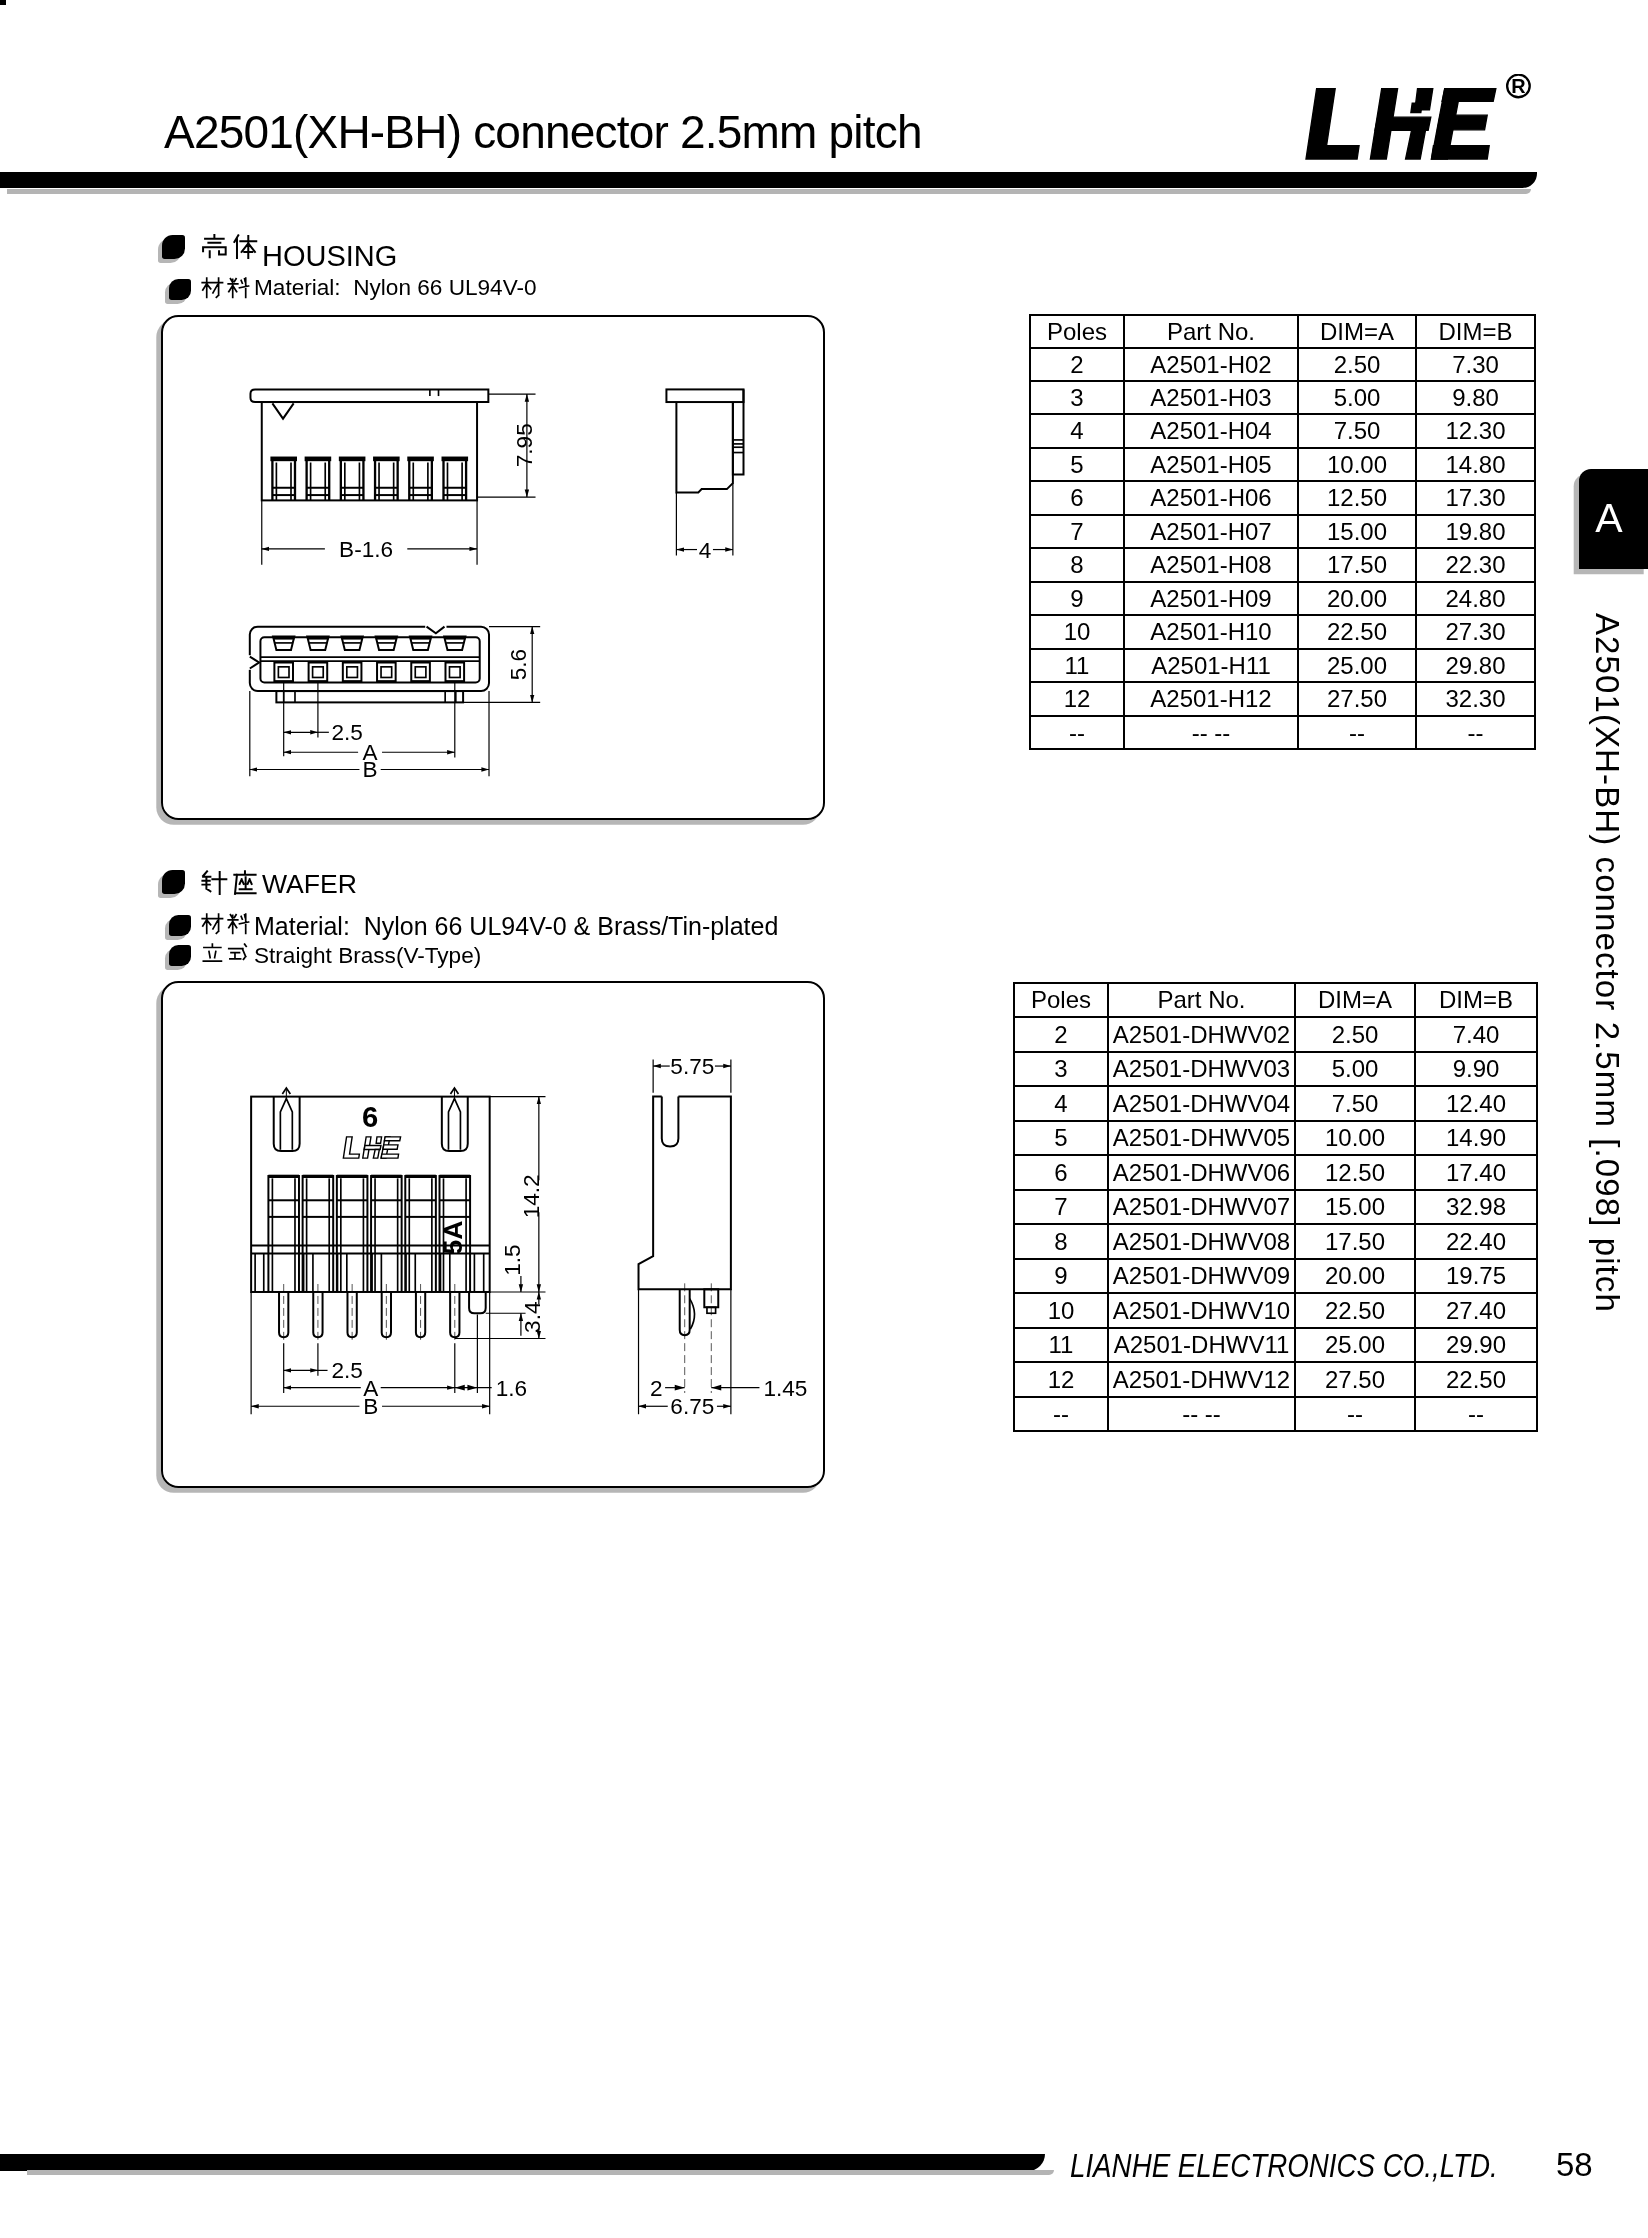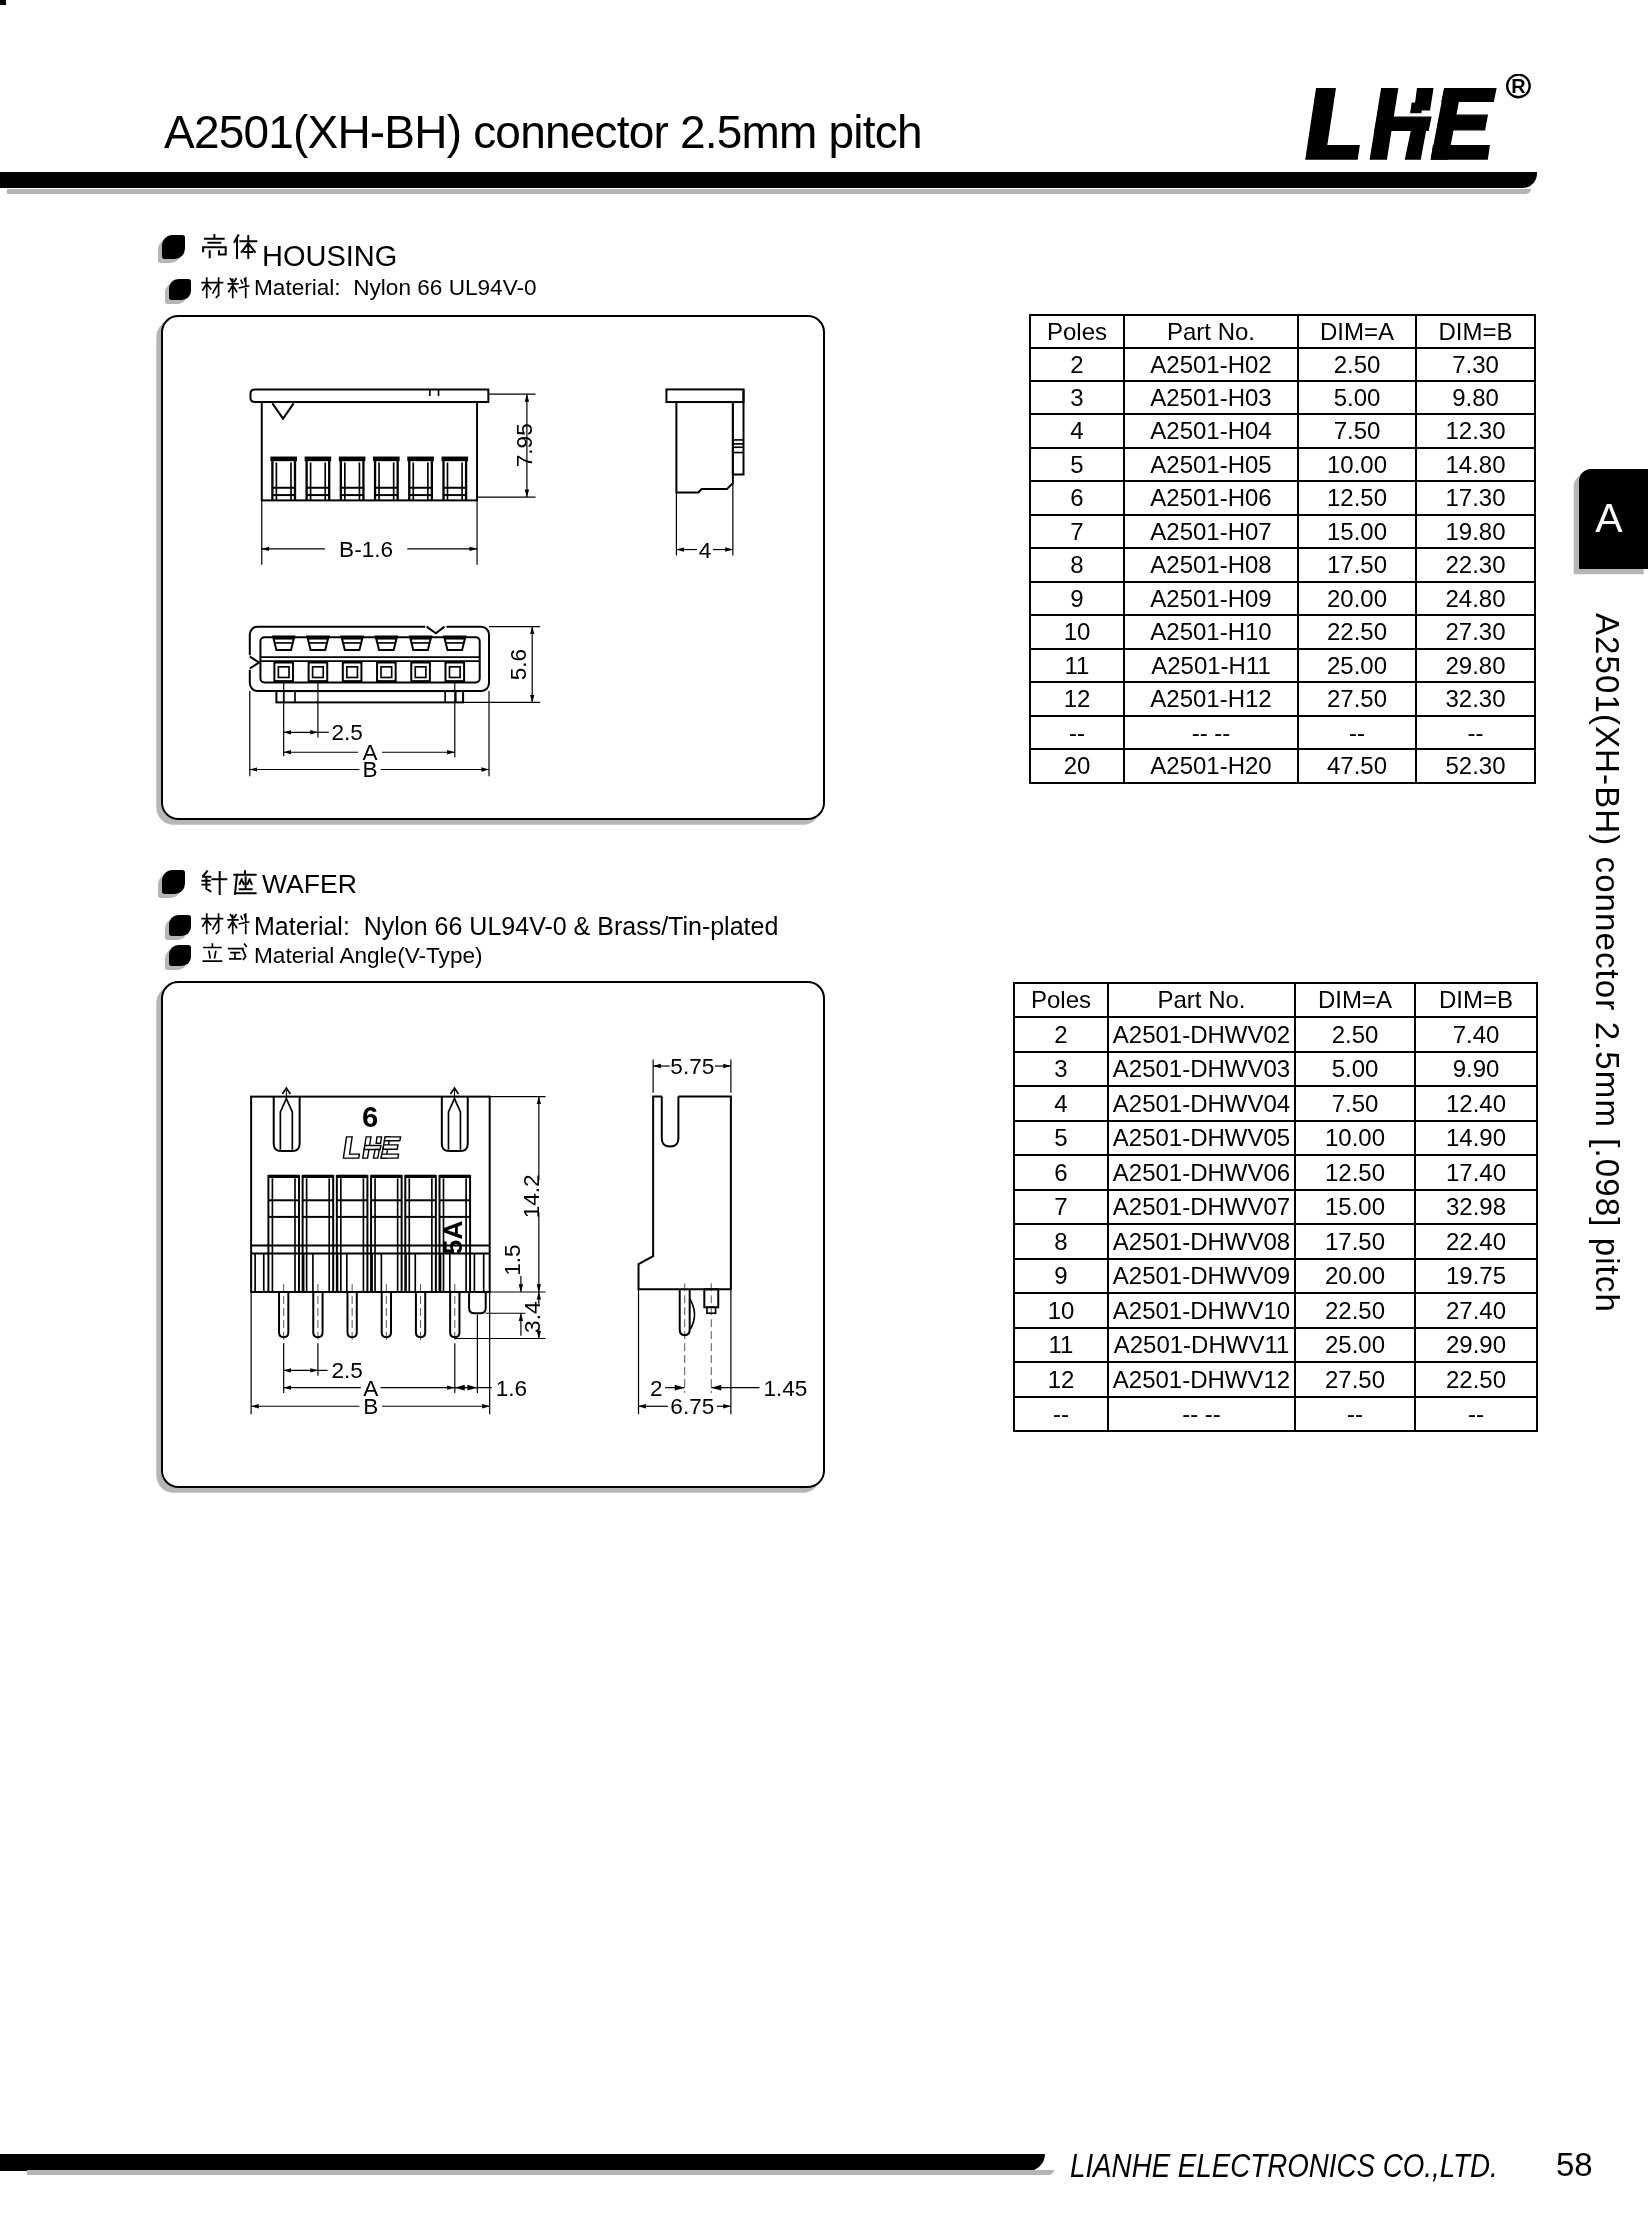--- a/index.html
+++ b/index.html
@@ -260,26 +260,20 @@
           <td>A2501-H12</td>
           <td>27.50</td>
           <td>32.30</td>
         </tr>
 <tr style="height:33px">
           <td>--</td>
           <td>-- --</td>
           <td>--</td>
           <td>--</td>
         </tr>
-<tr style="height:34px">
-          <td>20</td>
-          <td>A2501-H20</td>
-          <td>47.50</td>
-          <td>52.30</td>
-        </tr>
 </tbody>
     </table>
 </div>
 
 <div class="bullet" style="left:162px;top:870px;width:22.6px;height:24px"></div>
 <div class="abs" id="h2cjk" style="left:201px;top:870px">
     <svg width="60" height="26.6" viewBox="0 0 90.0 40.0">
       <g transform="scale(1.0)" stroke="#000" stroke-width="3" fill="none" stroke-linecap="square">
         <path d="M9,2 L3,9 M3,10 H14 M2,16 H13 M2,22 H13 M8,10 V28 M8,28 L14,32 M17,14 H38 M28,3 V36"></path>
         <g transform="translate(46,0)">
@@ -307,21 +301,21 @@
 <div class="abs" id="m3cjk" style="left:201px;top:943px">
     <svg width="51" height="22.6" viewBox="0 0 76.5 34.0">
       <g transform="scale(0.85)" stroke="#000" stroke-width="3" fill="none" stroke-linecap="square">
         <path d="M20,2 V7 M5,8 H35 M14,15 L16,26 M26,15 L24,26 M4,32 H36"></path>
         <g transform="translate(46,0)">
           <path d="M3,10 H28 M31,2 L34,6 M27,10 L33,24 M33,24 L29,29 M7,17 H22 M14,17 V28 M5,28 H24"></path>
         </g>
       </g>
     </svg>
   </div>
-<div class="abs" style="left:254px;top:945px;font-size:22.6px;line-height:1">Material Angle(V-Type)</div>
+<div class="abs" style="left:254px;top:945px;font-size:22.6px;line-height:1">Straight Brass(V-Type)</div>
 
 <div class="abs" style="left:161px;top:981px;width:664px;height:507px;border:2px solid #000;border-radius:17.3px;box-sizing:border-box;box-shadow:-4.7px 4.7px 0 #b6b6b6"></div>
 <div class="abs" id="draw2" style="left:161px;top:981px">
 <svg width="664" height="507" viewBox="0 0 998 763" fill="none" stroke="#000">
 <defs>
         <marker id="ar2" viewBox="0 0 12 8" markerWidth="12" markerHeight="8" refX="11.5" refY="4" orient="auto-start-reverse" markerUnits="userSpaceOnUse">
           <path d="M0,0.7 L12,4 L0,7.3 Z" fill="#000" stroke="none"></path>
         </marker>
       </defs>
 

